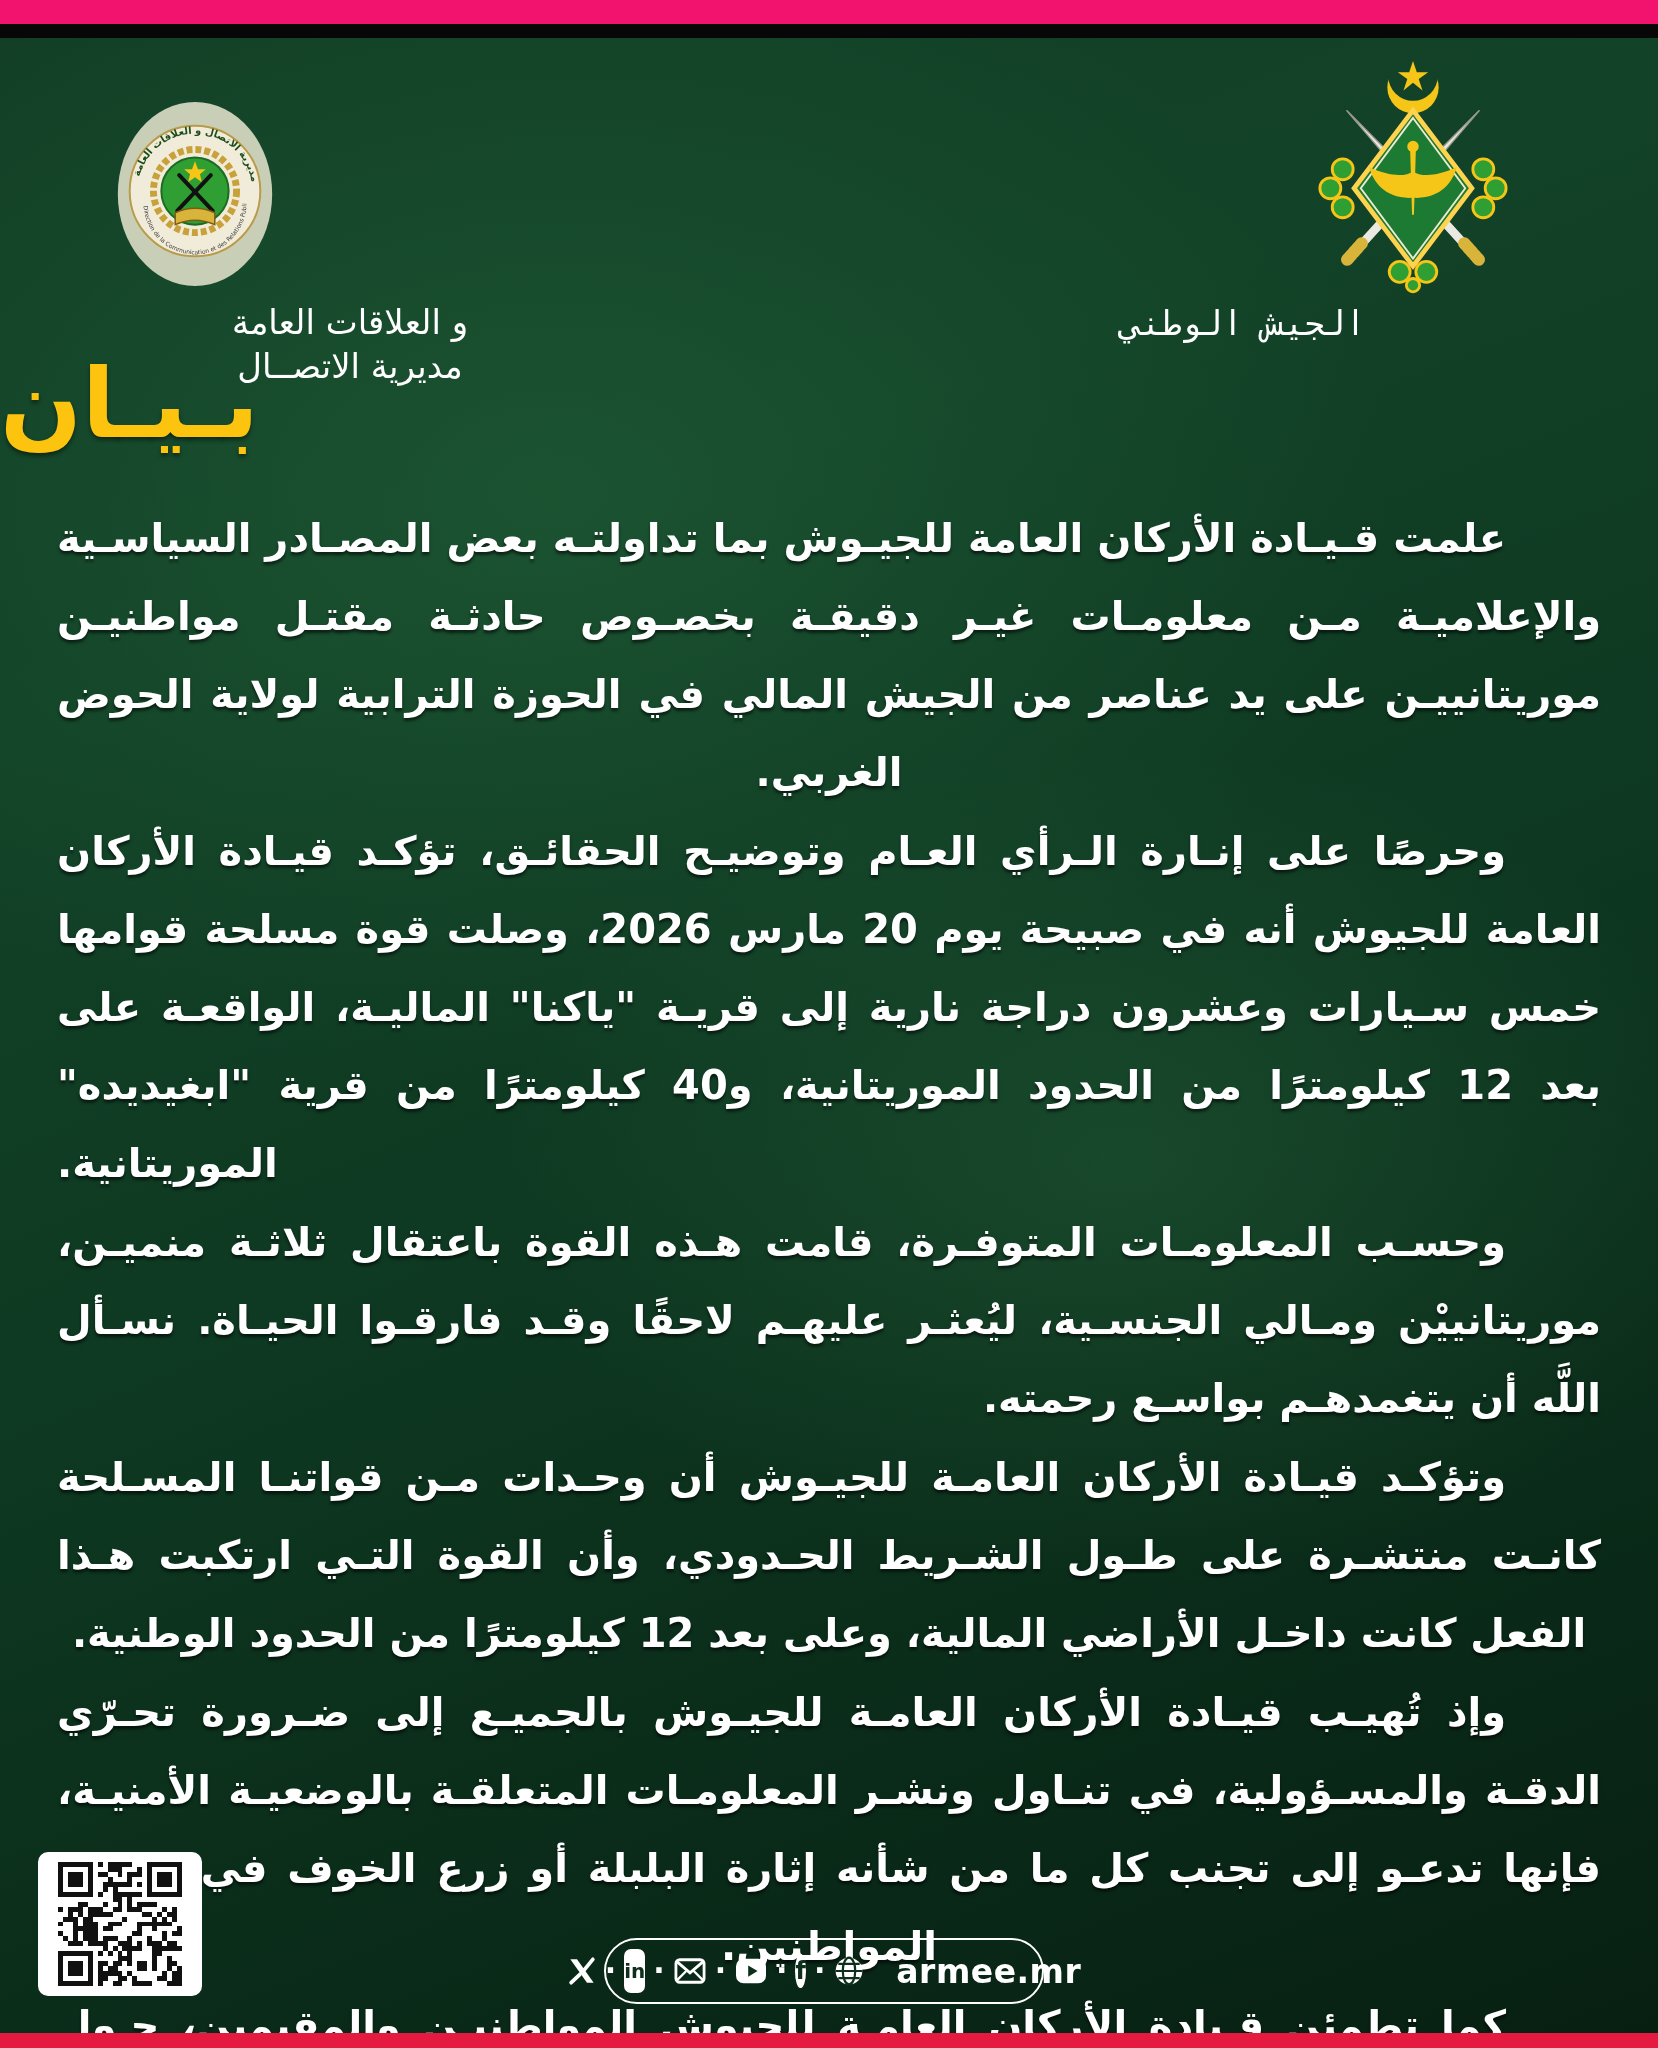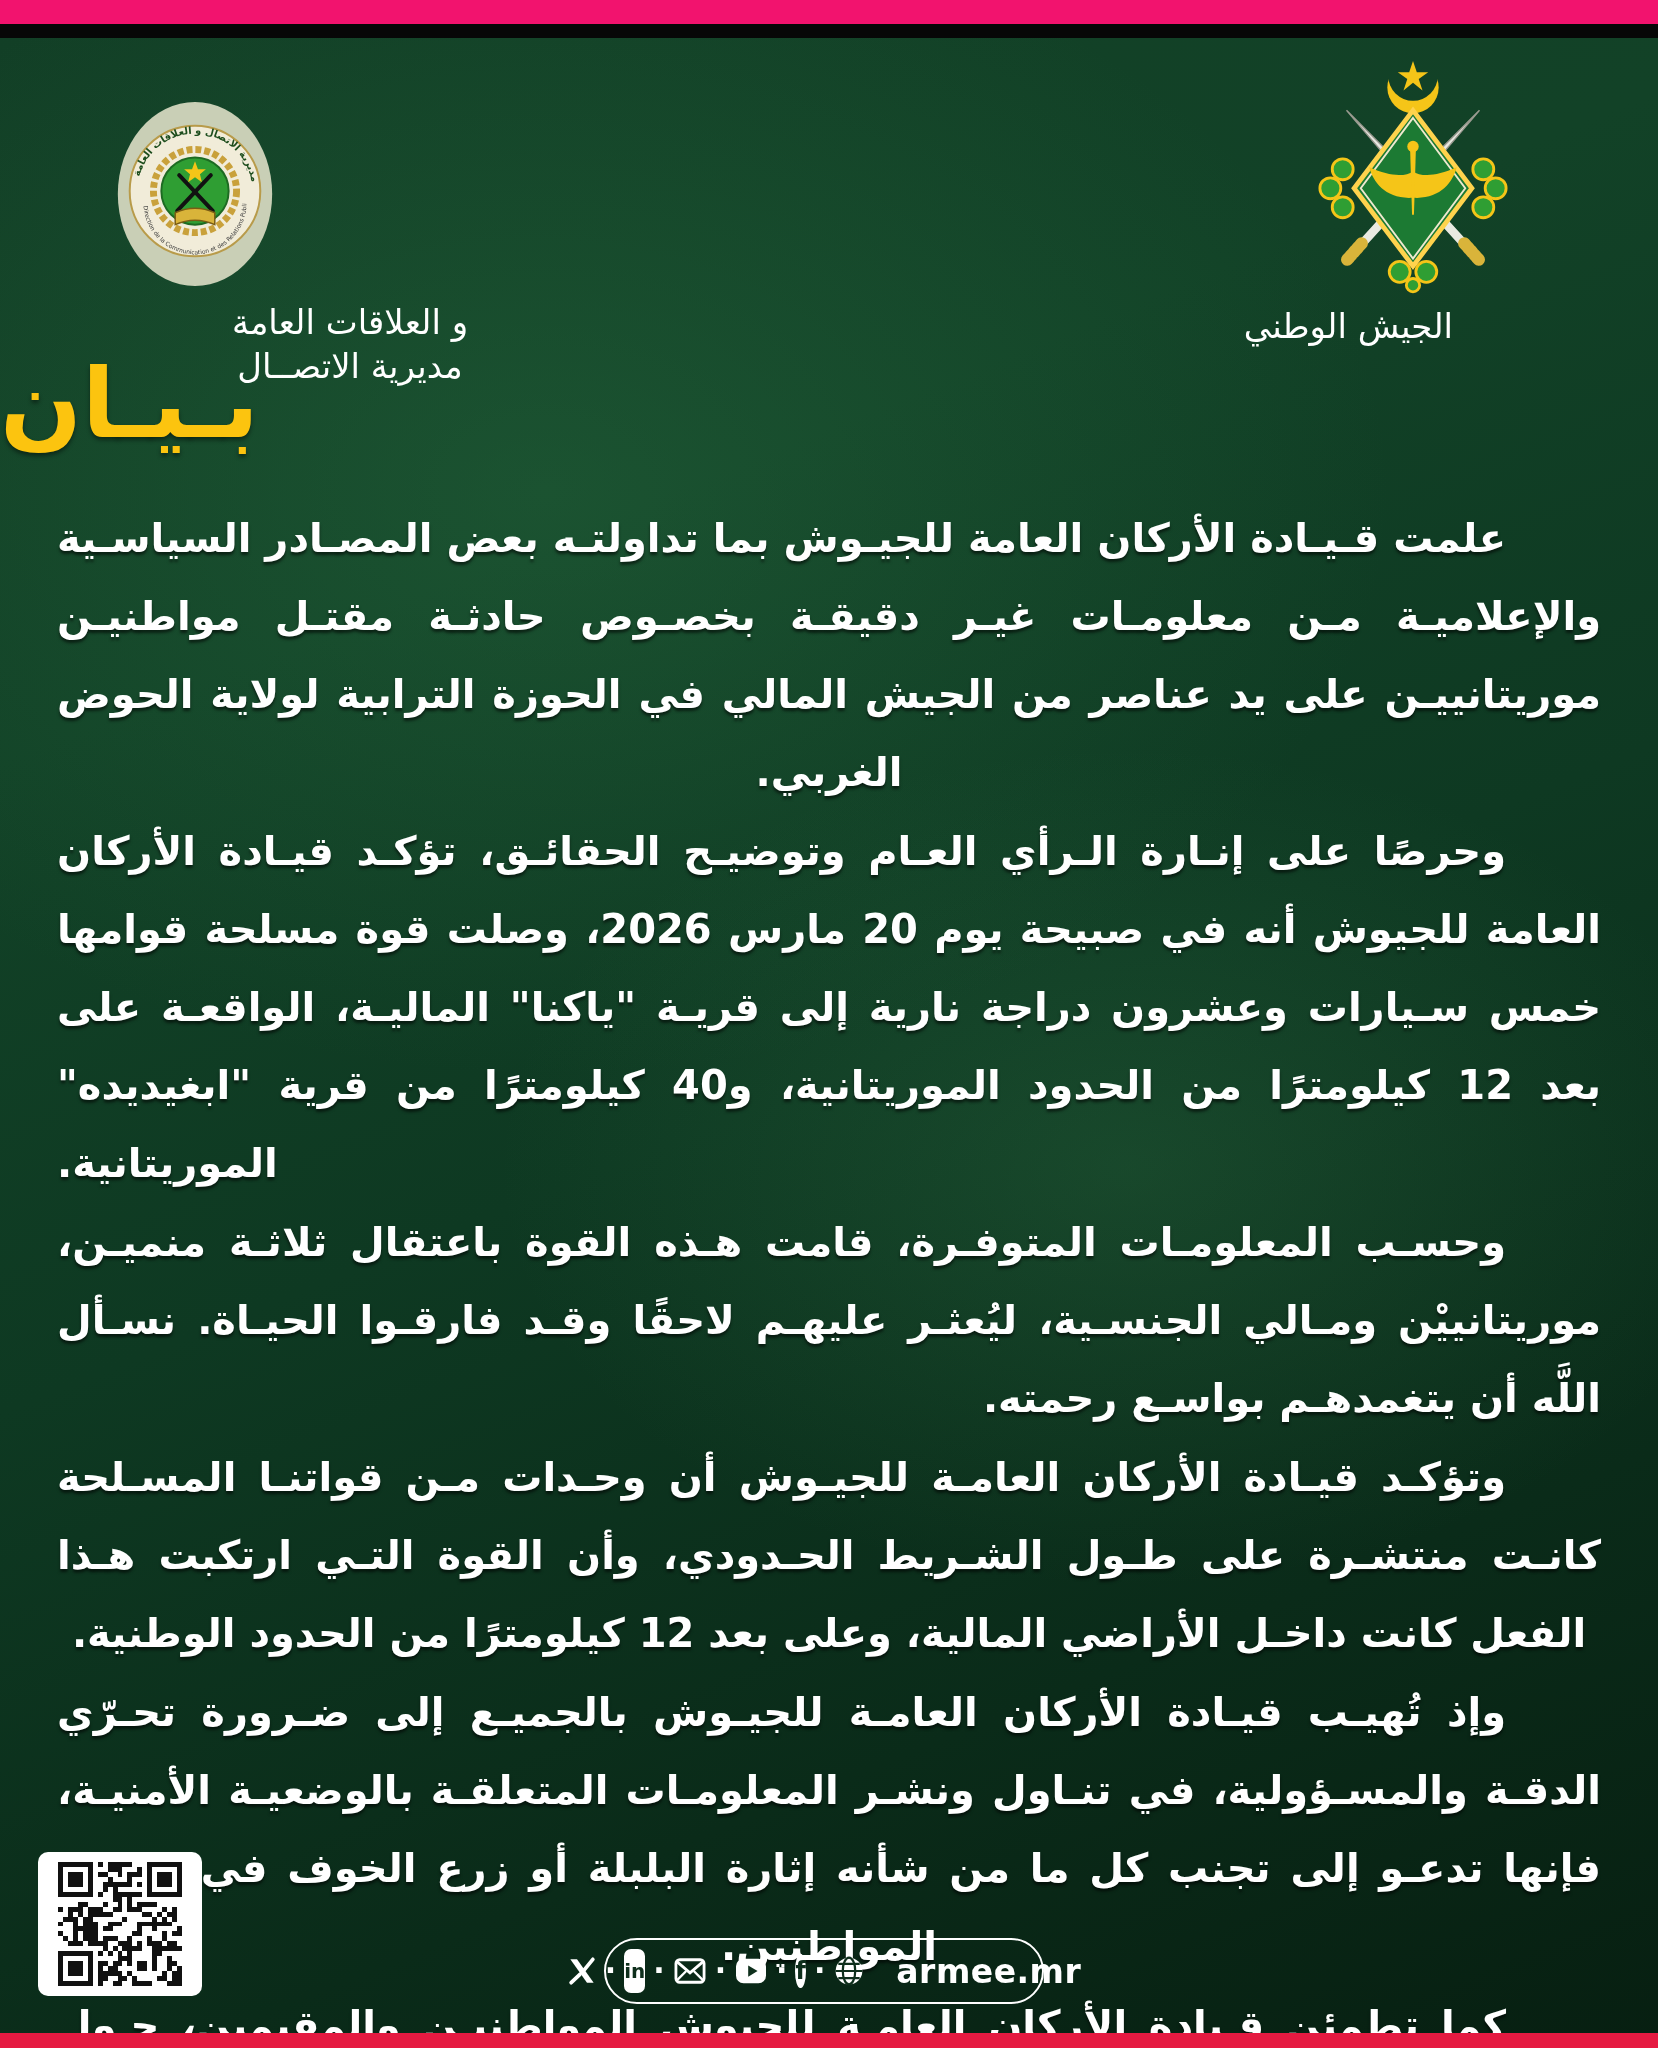--- a/index.html
+++ b/index.html
@@ -20,22 +20,22 @@
 
   .seal{position:absolute;left:113px;top:100px;width:164px;height:188px;}
   .seal-caption{
     position:absolute;left:185px;top:300px;width:330px;
     direction:rtl;text-align:center;color:#fff;
     font-size:34px;font-weight:400;line-height:44px;letter-spacing:.5px;
   }
   .emblem{position:absolute;left:1318px;top:48px;width:190px;height:252px;}
   .emblem-caption{
     position:absolute;right:205px;top:303px;width:420px;
-    direction:rtl;text-align:right;color:#fff;
-    font-size:34px;font-weight:400;line-height:46px;letter-spacing:.5px;
+    direction:rtl;text-align:center;color:#fff;
+    font-size:34px;font-weight:400;line-height:46px;letter-spacing:.5px;font-family:Liberation Mono, monospace;
   }
   .title{
     position:absolute;top:348px;left:0;width:100%;margin:0;
     text-align:left;direction:rtl;
     font-size:96px;font-weight:700;color:#fcc40f;
     text-shadow:0 3px 4px rgba(0,0,0,.45);
   }
   .body-text{
     position:absolute;left:56px;top:498px;width:1546px;
     direction:rtl;color:#ffffff;

